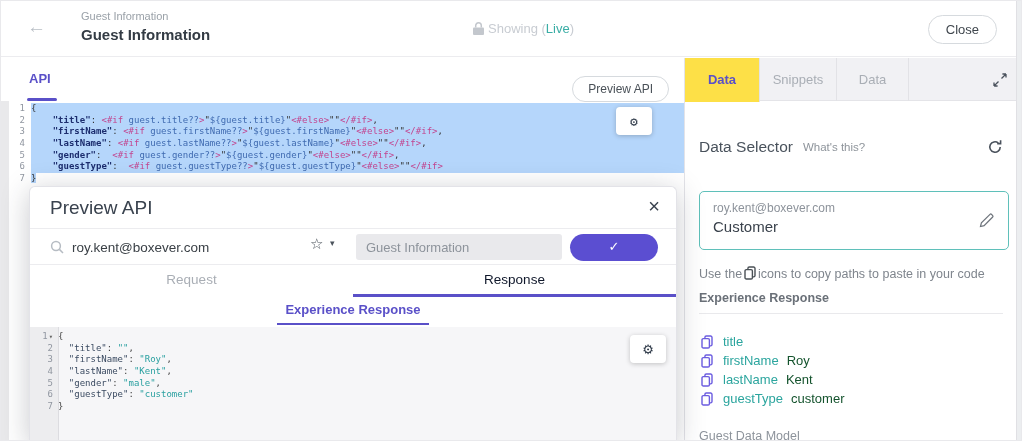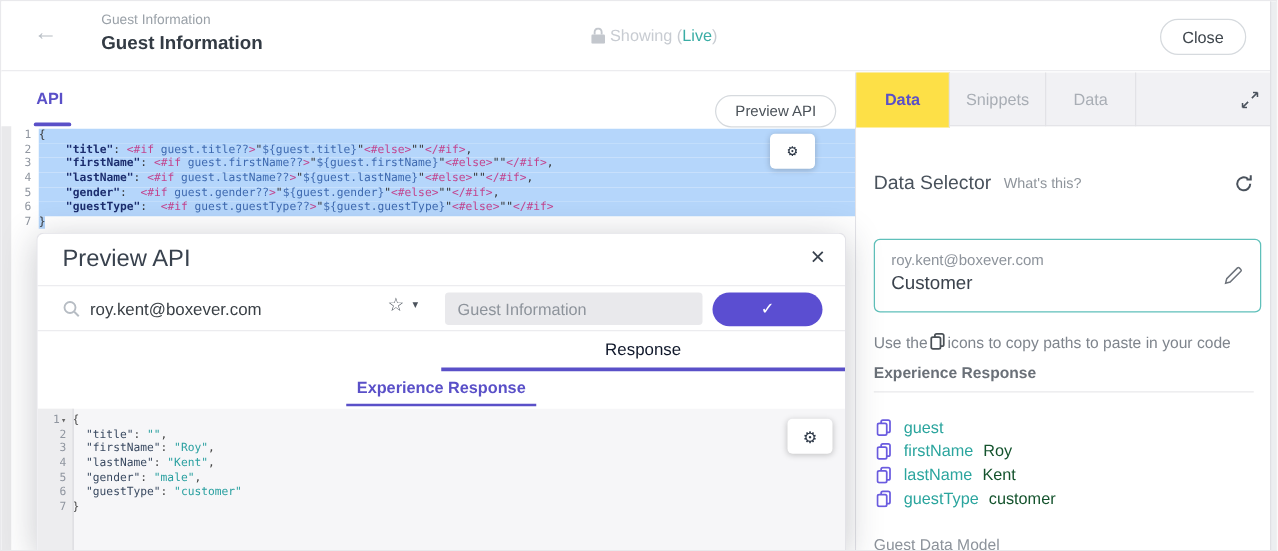--- a/index.html
+++ b/index.html
@@ -204,21 +204,21 @@
                 <path d="M3.9 3.6 V2.4 A1.4 1.4 0 0 1 5.3 1 h4.3 A1.4 1.4 0 0 1 11 2.4 v7.1 a1.4 1.4 0 0 1 -1.4 1.4 H8.6" fill="none" stroke="#4a5056" stroke-width="1.4"></path>
               </svg></span><span>icons to copy paths to paste in your code</span></div>
         <div class="sectitle">Experience Response</div>
         <div class="rdivider"></div>
         <div class="flist" id="field-list">
             <div class="frow">
               <span class="fic"><svg width="12" height="14" viewBox="0 0 12 14">
                   <rect x="1" y="3.6" width="7.4" height="9.4" rx="1.3" fill="none" stroke="#6b5ce0" stroke-width="1.4"></rect>
                   <path d="M3.9 3.6 V2.4 A1.4 1.4 0 0 1 5.3 1 h4.3 A1.4 1.4 0 0 1 11 2.4 v7.1 a1.4 1.4 0 0 1 -1.4 1.4 H8.6" fill="none" stroke="#6b5ce0" stroke-width="1.4"></path>
                 </svg></span>
-              <span class="fname">guest</span>
+              <span class="fname">title</span>
             </div>
             <div class="frow">
               <span class="fic"><svg width="12" height="14" viewBox="0 0 12 14">
                   <rect x="1" y="3.6" width="7.4" height="9.4" rx="1.3" fill="none" stroke="#6b5ce0" stroke-width="1.4"></rect>
                   <path d="M3.9 3.6 V2.4 A1.4 1.4 0 0 1 5.3 1 h4.3 A1.4 1.4 0 0 1 11 2.4 v7.1 a1.4 1.4 0 0 1 -1.4 1.4 H8.6" fill="none" stroke="#6b5ce0" stroke-width="1.4"></path>
                 </svg></span>
               <span class="fname">firstName</span>
               <span class="fval">Roy</span>
             </div>
             <div class="frow">
@@ -255,20 +255,21 @@
             <path d="M9.4 9.4 L13 13" stroke="#b6bcc3" stroke-width="1.5"></path>
           </svg>
       </span>
       <input class="memail" value="roy.kent@boxever.com" style="">
       <span class="mstar">☆</span>
       <span class="mchev">▾</span>
       <input class="mname" value="Guest Information" style="">
       <div class="mcheckpill"><span>✓</span></div>
     </div>
     <div class="mtabs">
+      <div class="mtab req">Request</div>
       <div class="mtab resp">Response</div>
       <div class="mtab-line"></div>
     </div>
     <div class="msubtab">
       <span class="lbl">Experience Response</span>
       <div class="msub-line"></div>
     </div>
     <div class="mcode" id="modal-editor">
         <div class="crow">
           <span class="gut">1<span class="fold">▾</span></span>

